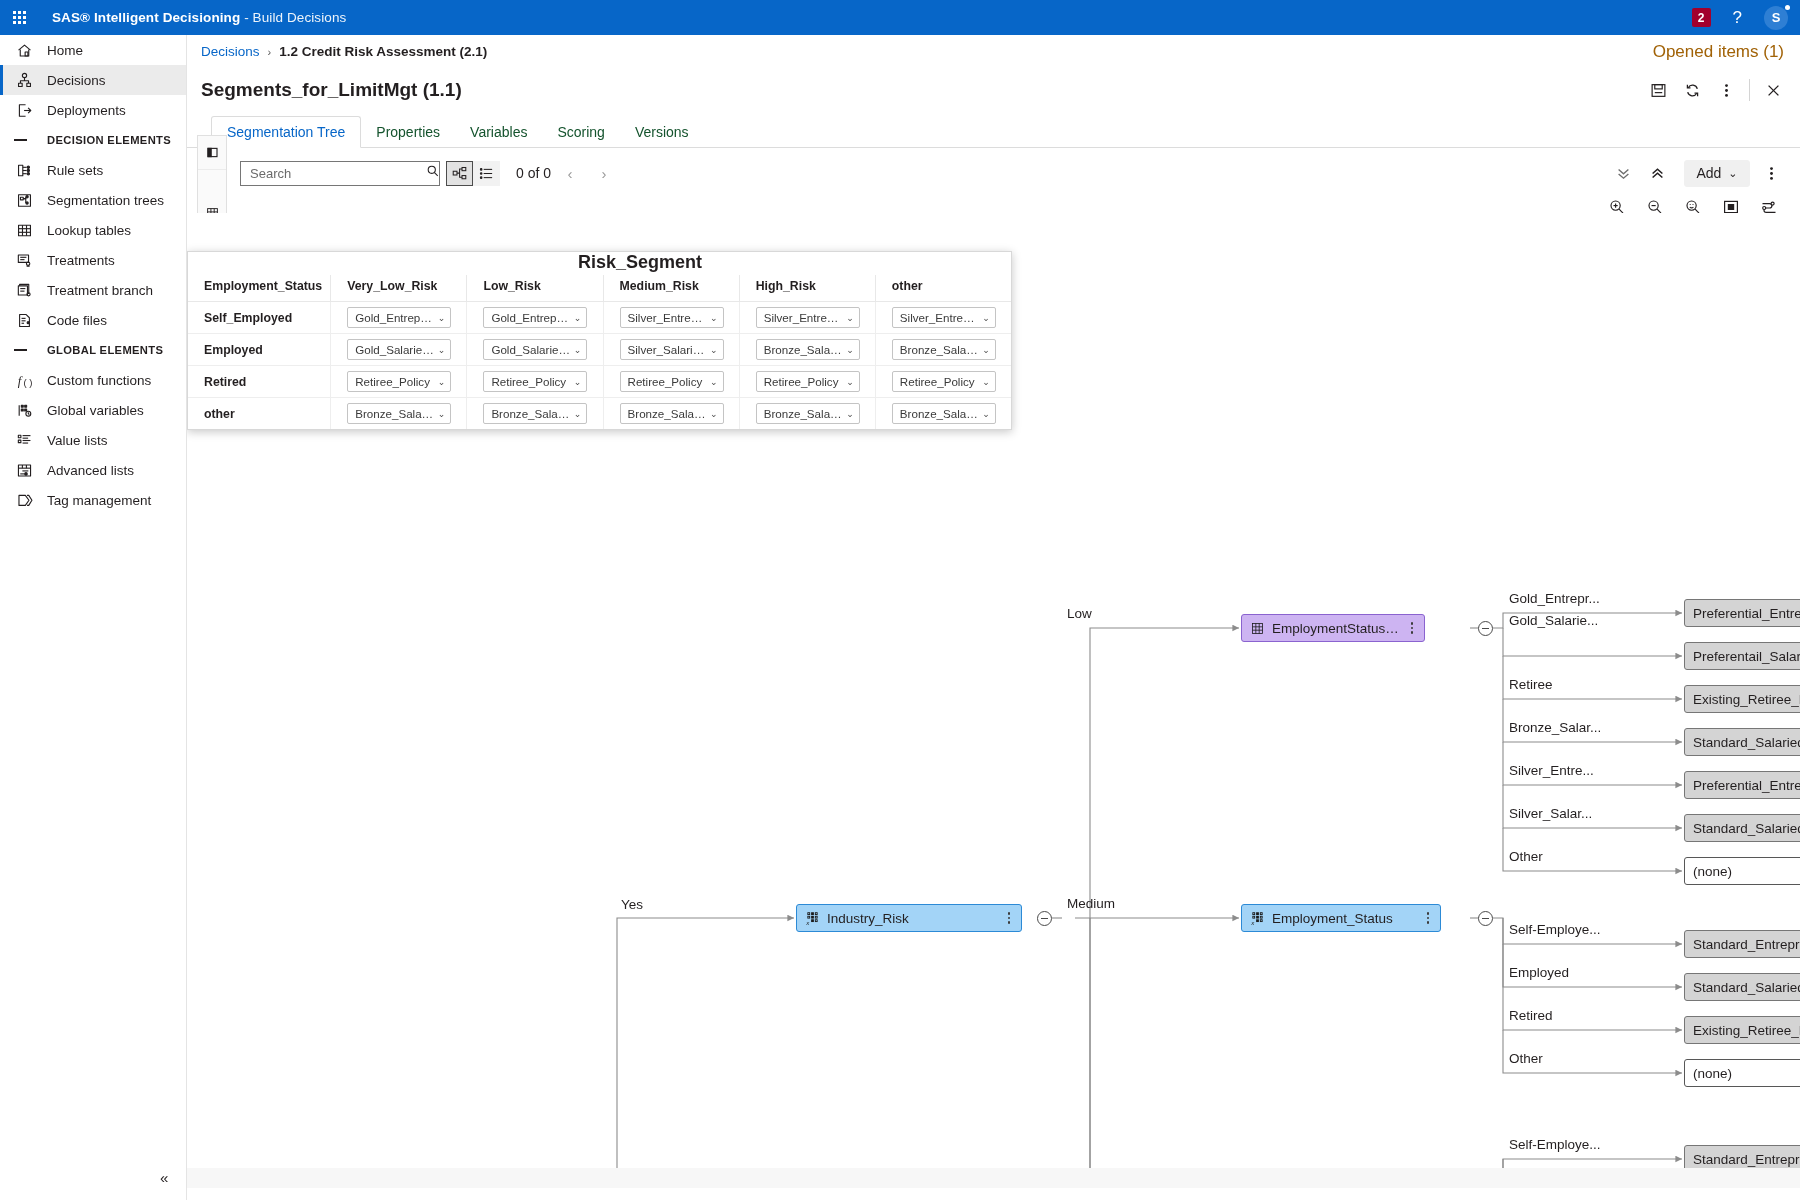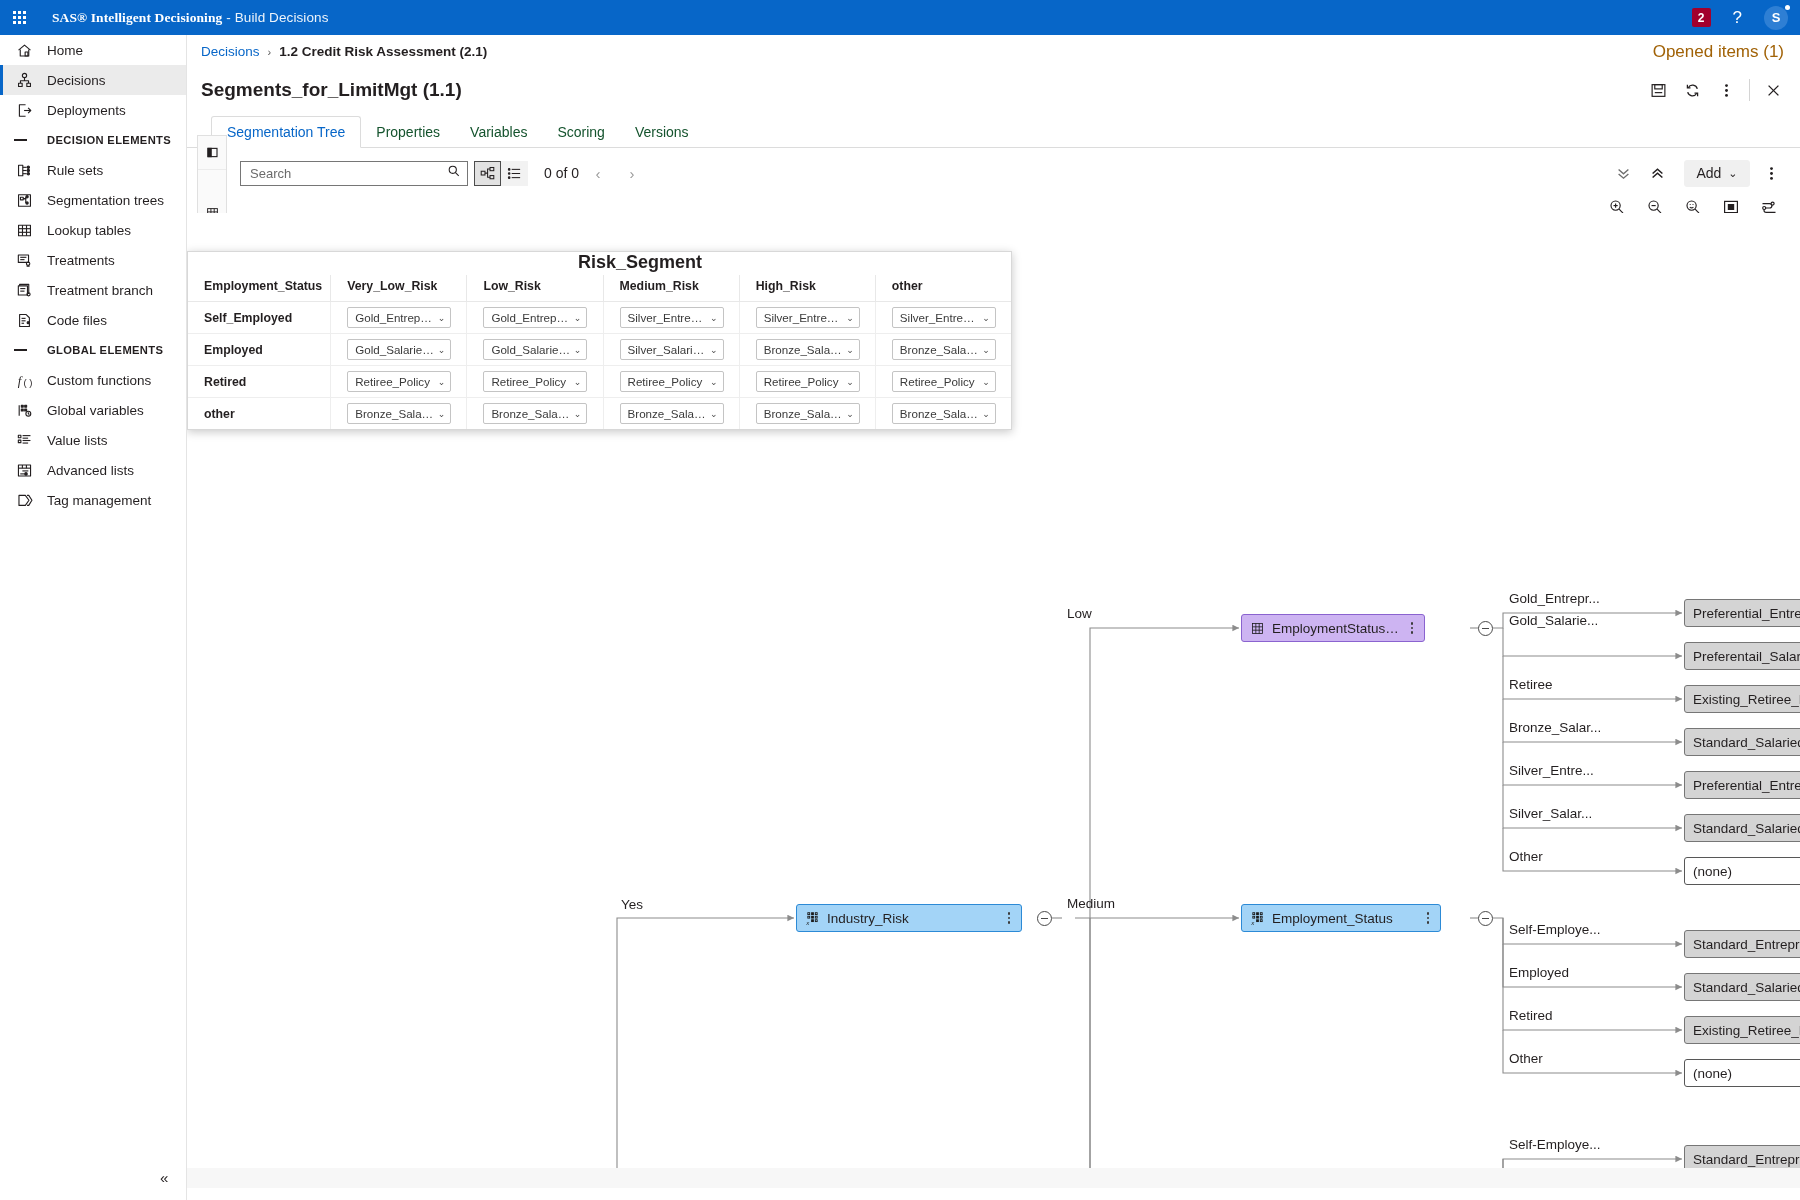--- a/index.html
+++ b/index.html
@@ -17,21 +17,21 @@
   }
   .waffle {
     width: 38px; height: 35px; display: flex; align-items: center; justify-content: center;
     cursor: pointer;
   }
   .waffle-grid { display: grid; grid-template-columns: repeat(3, 3px); grid-gap: 2px; }
   .waffle-grid i { width: 3px; height: 3px; background: #fff; display: block; }
   .app-title {
     color: #ffffff; font-size: 13.5px; margin-left: 14px; letter-spacing: .1px;
   }
-  .app-title b { font-weight: bold; font-family: Liberation Serif, serif; }
+  .app-title b { font-weight: bold; }
   .app-title span.sub { font-weight: normal; opacity: .93; }
   .topbar-right {
     margin-left: auto; display: flex; align-items: center; gap: 0px; padding-right: 12px;
   }
   .notif-badge {
     background: #a2002d; color:#fff; font-size: 12px; font-weight: bold;
     min-width: 19px; height: 19px; border-radius: 2px; display:flex;
     align-items:center; justify-content:center; margin-right: 22px; cursor: pointer;
     padding: 0 4px;
   }
@@ -119,21 +119,21 @@
     color: #0766c8; border: 1px solid #dcdcdc; border-bottom: 1px solid #fff;
     background: #fff; border-radius: 3px 3px 0 0;
   }
 
   
   .toolbar {
     height: 46px; display: flex; align-items: center; padding-left: 25px; padding-top: 4px;
     position: relative;
   }
   .search-wrap {
-    width: 228px; height: 25px; border: 1px solid #767676; background: #fff;
+    width: 200px; height: 25px; border: 1px solid #767676; background: #fff;
     display: flex; align-items: center; padding: 0 6px 0 9px; margin-left: 28px;
   }
   .search-wrap input {
     flex: 1; border: none; outline: none; font-size: 13px; color: #231f20;
     font-family: "Liberation Sans", sans-serif; background: transparent;
   }
   .search-wrap input::placeholder { color: #6b6b6b; }
   .seg-btns { display: flex; margin-left: 6px; }
   .seg-btn {
     width: 27px; height: 25px; display:flex; align-items:center; justify-content:center;

